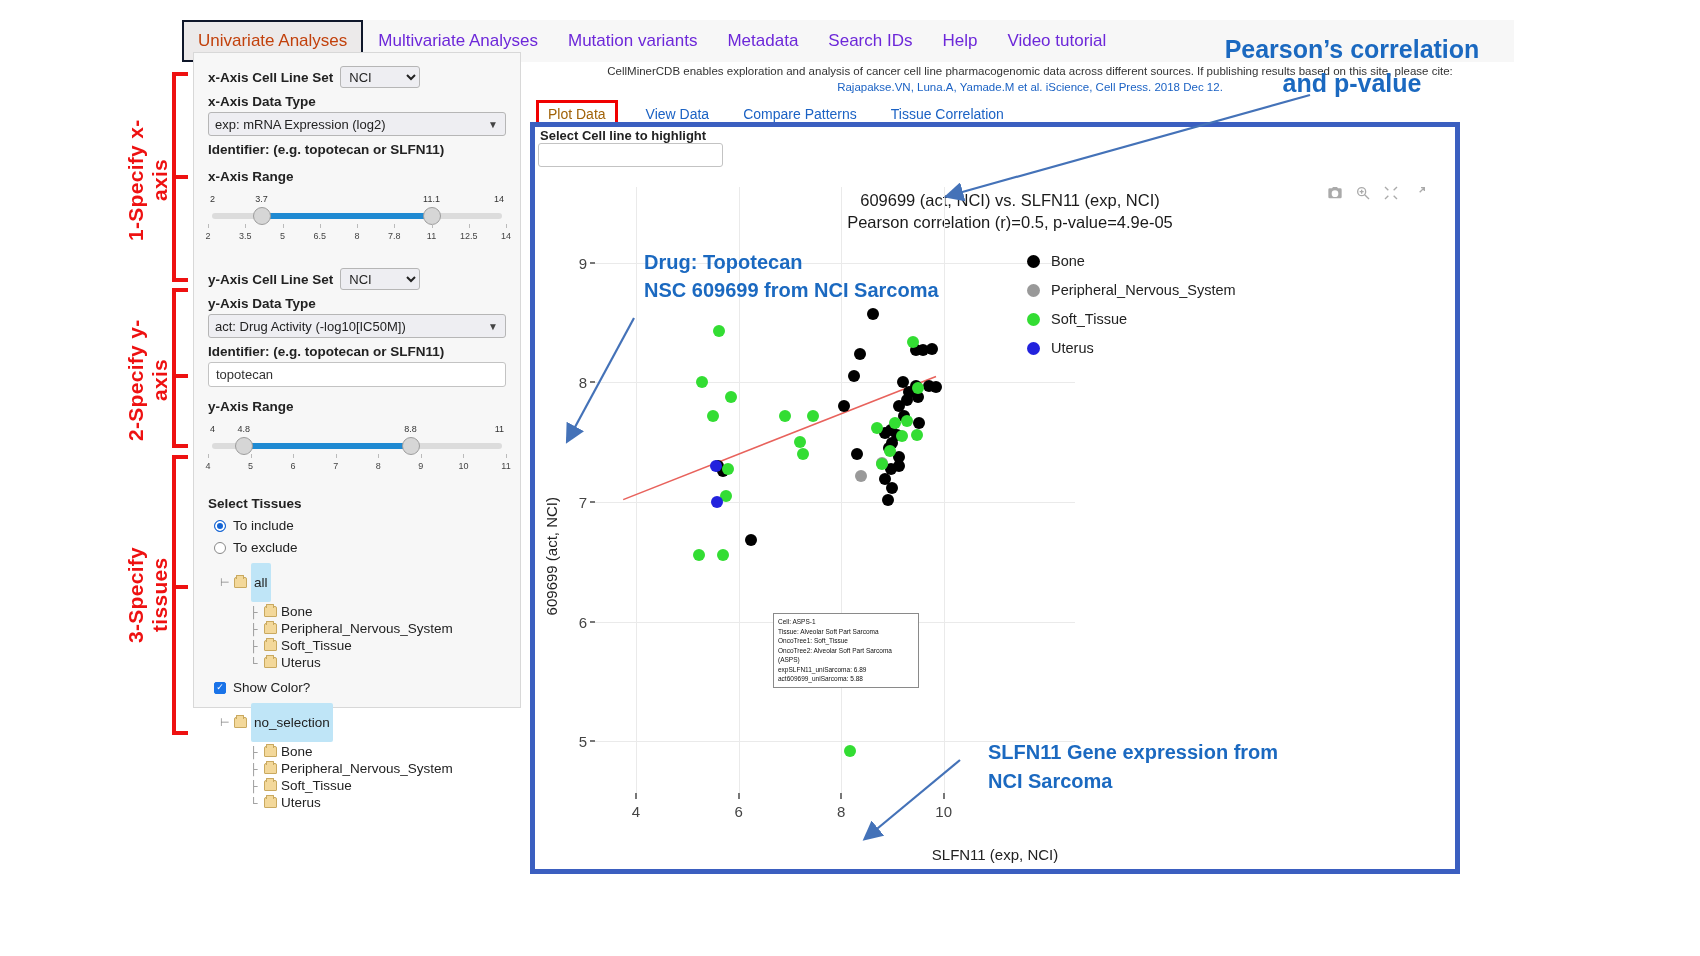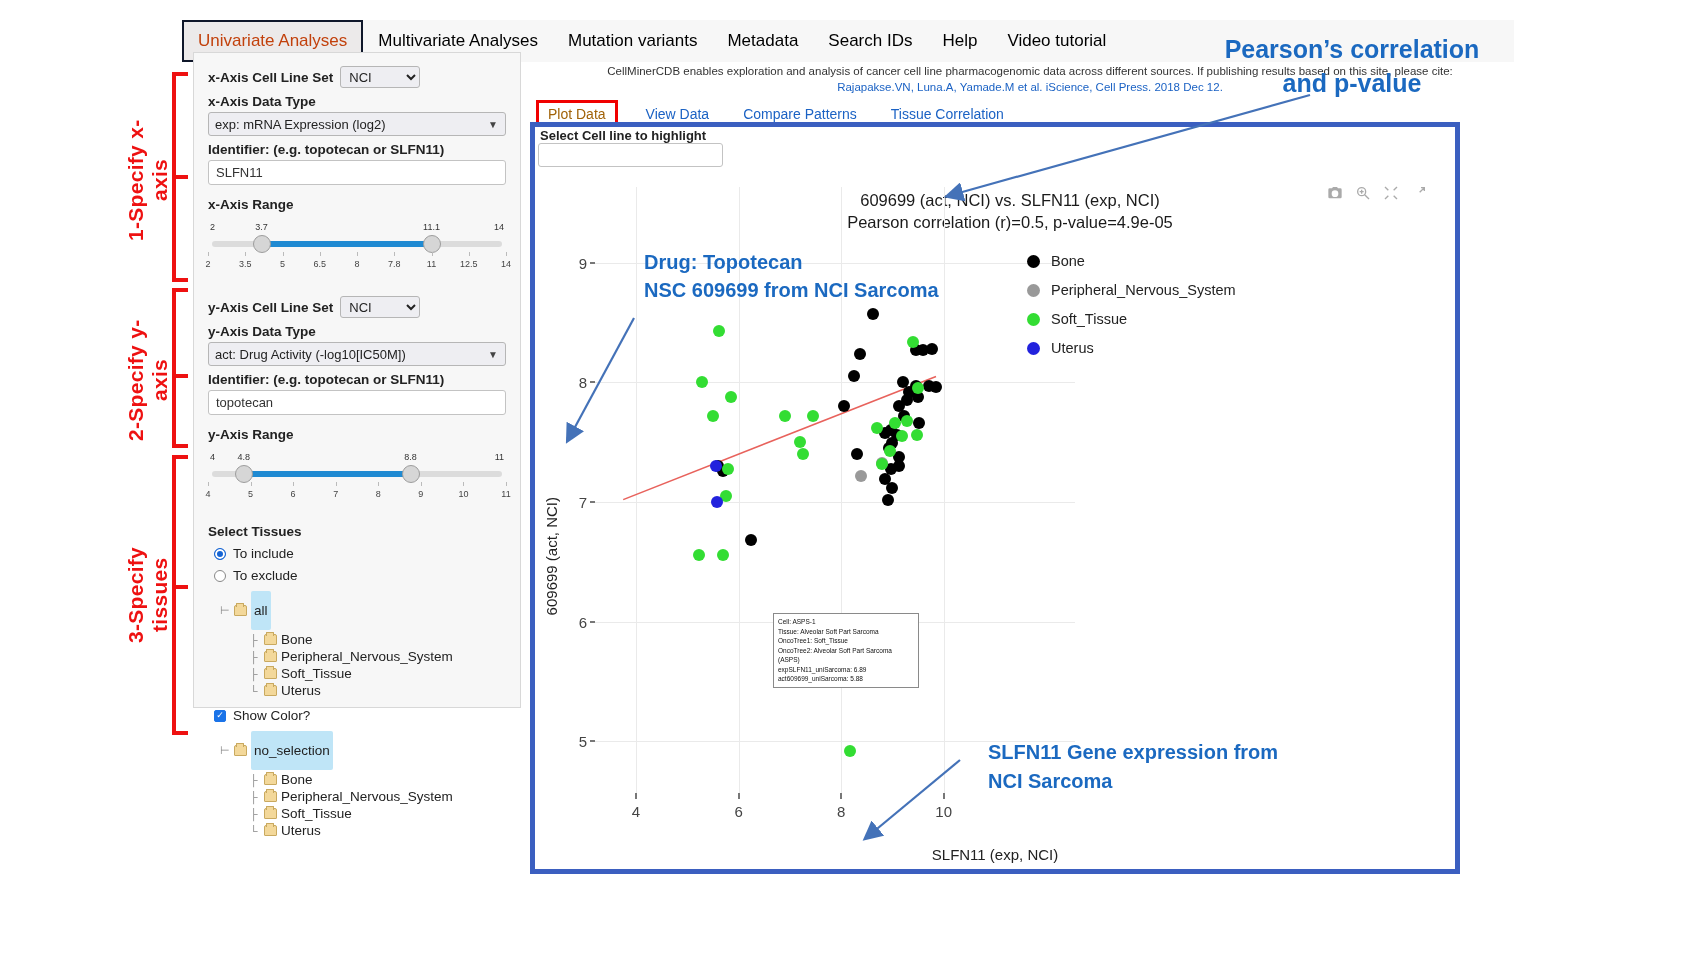--- a/index.html
+++ b/index.html
@@ -12,21 +12,21 @@
     overflow:hidden;
   }
 
   
   #navbar {
     position:absolute; left:182px; top:20px; width:1332px; height:42px;
     background:#f7f7f7;
     display:flex; align-items:center;
   }
   .nav-tab {
-    font-size:17px; color:#000000; padding:9px 14px; white-space:nowrap;
+    font-size:17px; color:#6d28d9; padding:9px 14px; white-space:nowrap;
     border:1px solid transparent;
   }
   .nav-tab.active {
     background:#eceaea; border:2px solid #0f172a; border-radius:0;
     color:#c2410c;
   }
 
   
   .red-label {
     position:absolute; color:#ee1111; font-weight:bold;
@@ -230,21 +230,20 @@
     </select>
   </div>
 
   <span class="fld-label">x-Axis Data Type</span>
   <div class="fake-select">
     <span>exp: mRNA Expression (log2)</span>
     <span class="chev">▼</span>
   </div>
 
   <span class="fld-label">Identifier: (e.g. topotecan or SLFN11)</span>
-  <input class="text-input" readonly="" value="SLFN11" style="">
 
   <span class="fld-label" style="margin-top:12px;">x-Axis Range</span>
   <div class="slider-wrap">
     <span class="slider-end" style="left:2px;">2</span>
     <span class="slider-end" style="right:2px;">14</span>
     <div class="slider-track"></div>
     <div class="slider-fill" style="left:18%; width:57%;"></div>
     <div class="slider-bubble" style="left:18%;">3.7</div>
     <div class="slider-bubble" style="left:75%;">11.1</div>
     <div class="slider-knob" style="left:calc(18% - 9px);"></div>

